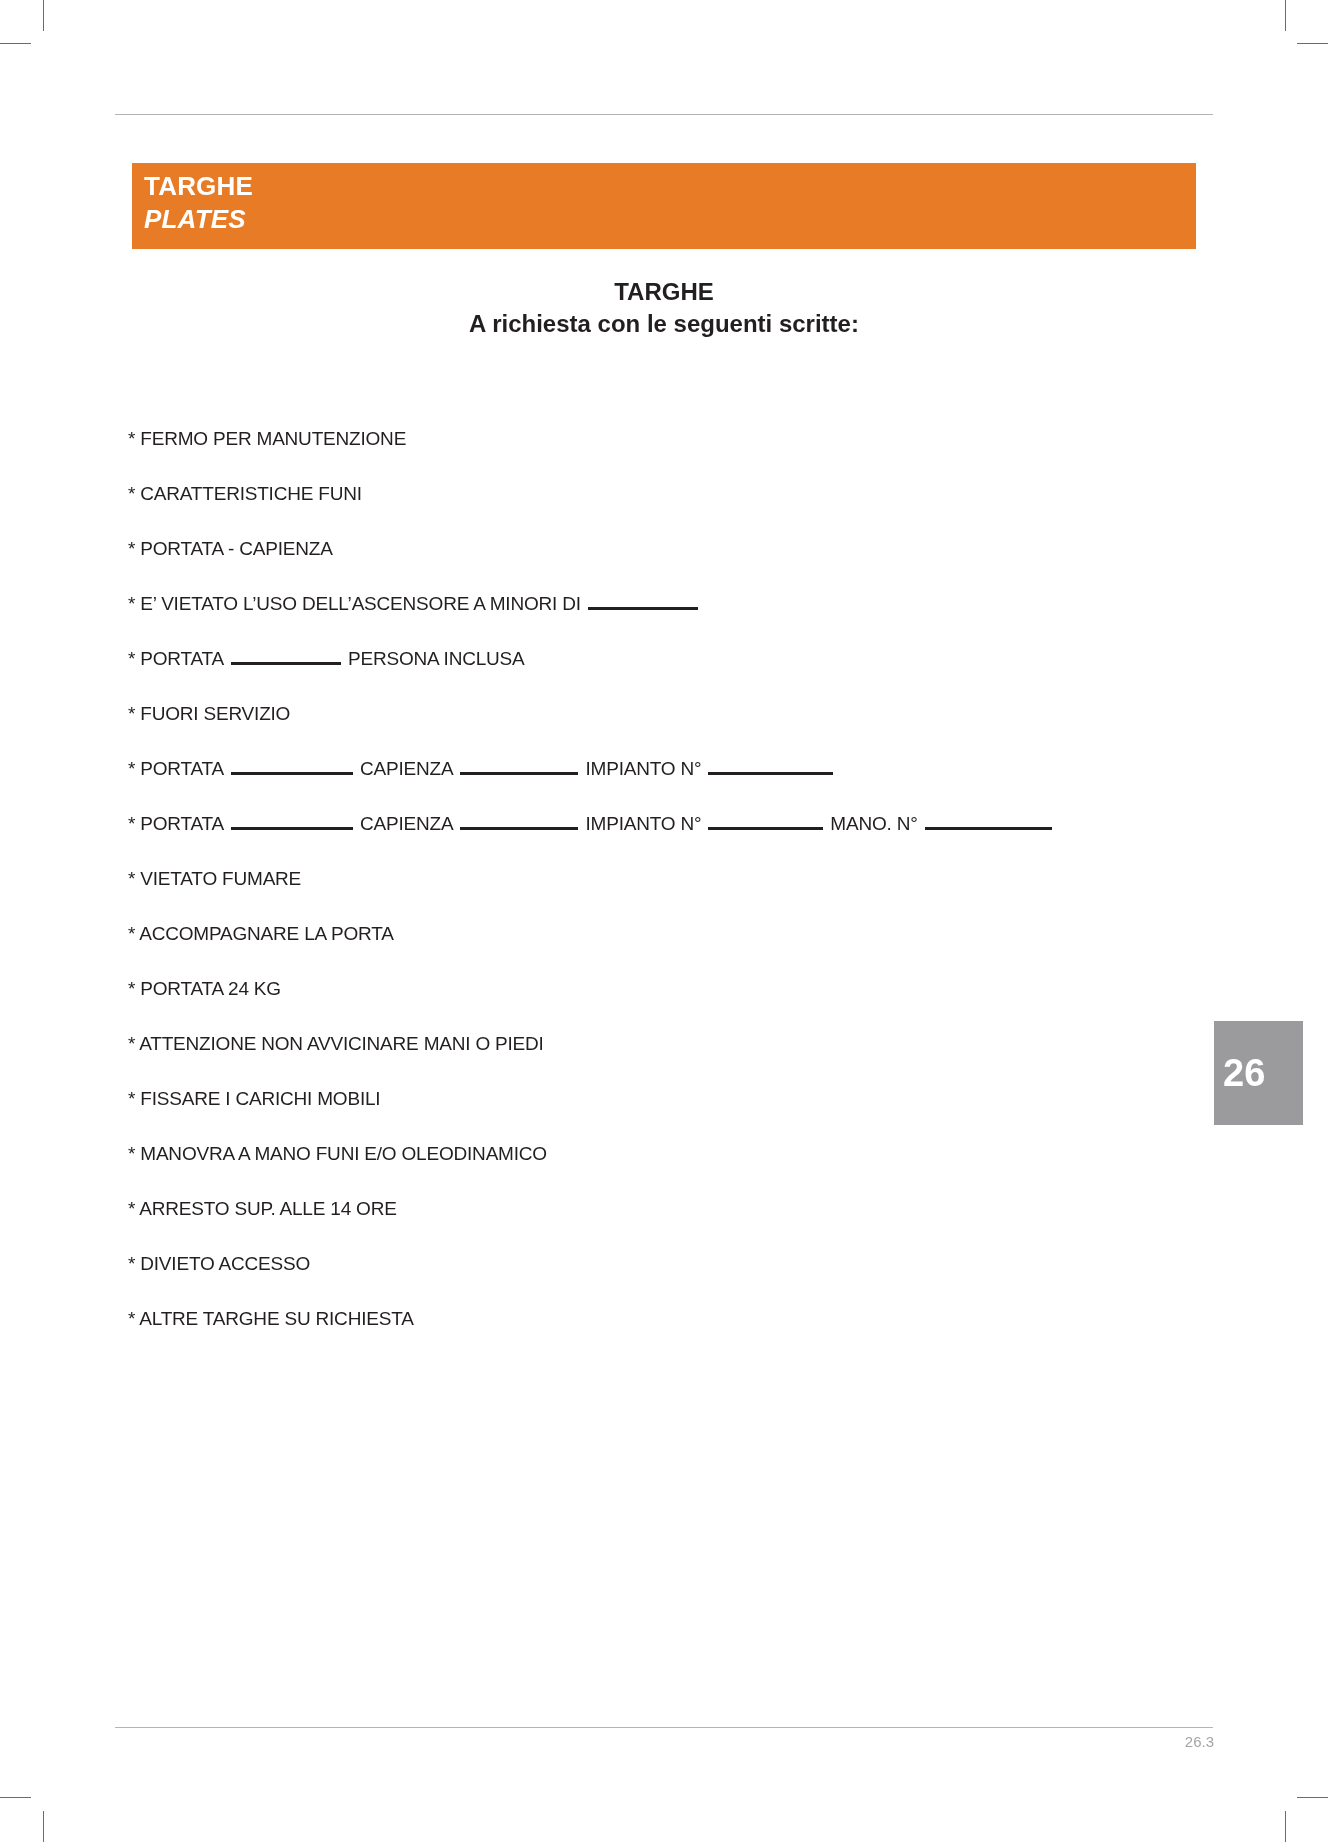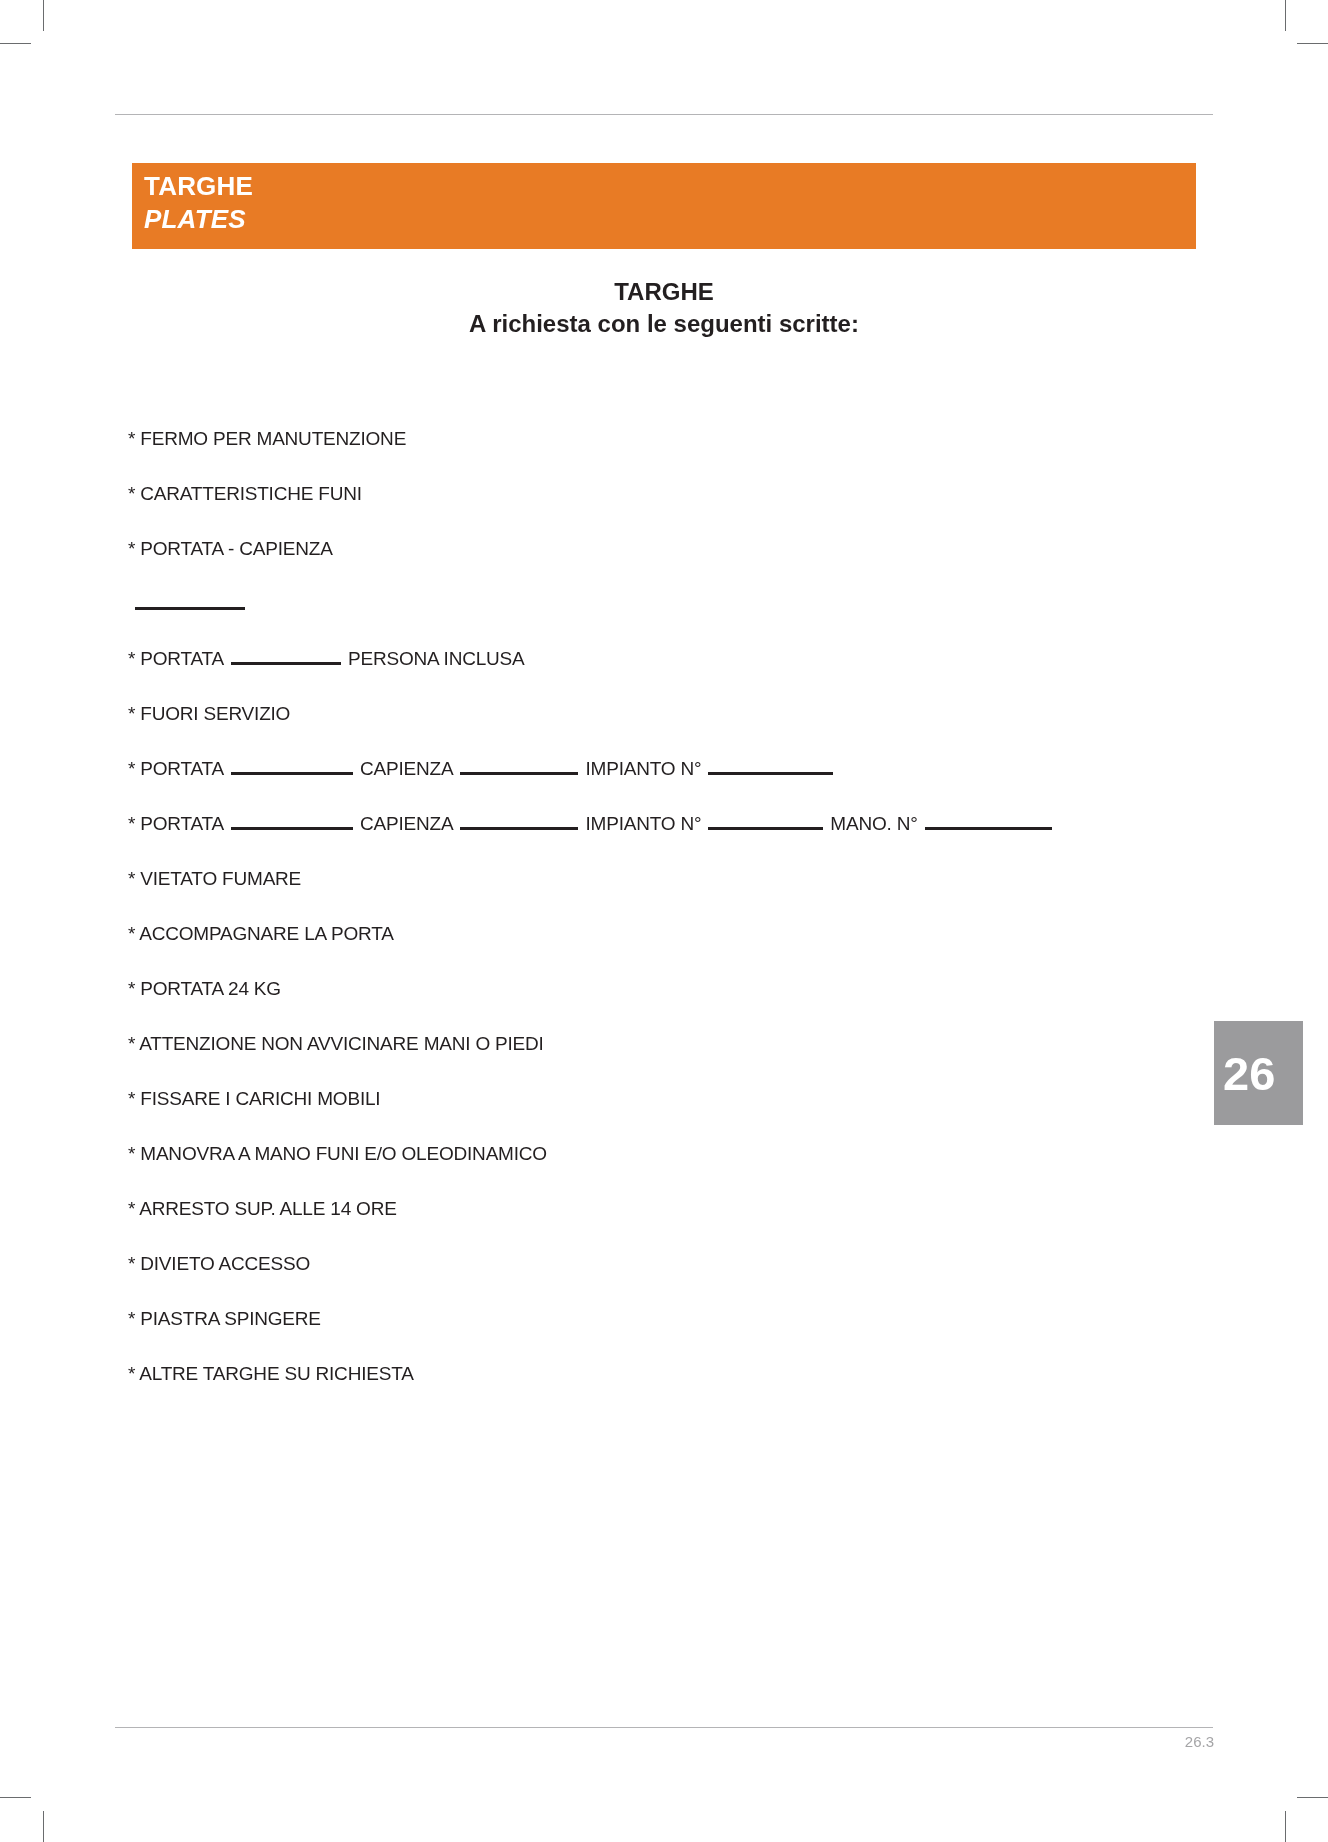--- a/index.html
+++ b/index.html
@@ -94,21 +94,21 @@
   }
 
   .side-tab {
     position: absolute;
     left: 1214px;
     top: 1021px;
     width: 89px;
     height: 104px;
     background: #9b9b9d;
     color: #ffffff;
-    font-size: 47px;
+    font-size: 38px;
     font-weight: bold;
     display: flex;
     align-items: center;
     box-sizing: border-box;
     padding-left: 9px;
   }
 
   .page-number {
     position: absolute;
     left: 1014px;
@@ -143,34 +143,33 @@
 
   <div class="center-heading">
     <div>TARGHE</div>
     <div>A richiesta con le seguenti scritte:</div>
   </div>
 
   <div class="plates-list" id="plates-list">
       <div class="list-item"><span class="text">* FERMO PER MANUTENZIONE</span></div>
       <div class="list-item"><span class="text">* CARATTERISTICHE FUNI</span></div>
       <div class="list-item"><span class="text">* PORTATA - CAPIENZA</span></div>
-      <div class="list-item"><span class="blank" style="width: 110px;"></span></div>
+      <div class="list-item"><span class="text">* E’ VIETATO L’USO DELL’ASCENSORE A MINORI DI</span><span class="blank" style="width: 110px;"></span></div>
       <div class="list-item"><span class="text">* PORTATA</span><span class="blank" style="width: 110px;"></span><span class="text">PERSONA INCLUSA</span></div>
       <div class="list-item"><span class="text">* FUORI SERVIZIO</span></div>
       <div class="list-item"><span class="text">* PORTATA</span><span class="blank" style="width: 122px;"></span><span class="text">CAPIENZA</span><span class="blank" style="width: 118px;"></span><span class="text">IMPIANTO N°</span><span class="blank" style="width: 125px;"></span></div>
       <div class="list-item"><span class="text">* PORTATA</span><span class="blank" style="width: 122px;"></span><span class="text">CAPIENZA</span><span class="blank" style="width: 118px;"></span><span class="text">IMPIANTO N°</span><span class="blank" style="width: 115px;"></span><span class="text">MANO. N°</span><span class="blank" style="width: 127px;"></span></div>
       <div class="list-item"><span class="text">* VIETATO FUMARE</span></div>
       <div class="list-item"><span class="text">* ACCOMPAGNARE LA PORTA</span></div>
       <div class="list-item"><span class="text">* PORTATA 24 KG</span></div>
       <div class="list-item"><span class="text">* ATTENZIONE NON AVVICINARE MANI O PIEDI</span></div>
       <div class="list-item"><span class="text">* FISSARE I CARICHI MOBILI</span></div>
       <div class="list-item"><span class="text">* MANOVRA A MANO FUNI E/O OLEODINAMICO</span></div>
       <div class="list-item"><span class="text">* ARRESTO SUP. ALLE 14 ORE</span></div>
       <div class="list-item"><span class="text">* DIVIETO ACCESSO</span></div>
-      <div class="list-item"><span class="text">* PIASTRA SPINGERE</span></div>
       <div class="list-item"><span class="text">* ALTRE TARGHE SU RICHIESTA</span></div>
     </div>
 
   <div class="side-tab">
     <span>26</span>
   </div>
 
   <div class="page-number">26.3</div>
 
 </div>

